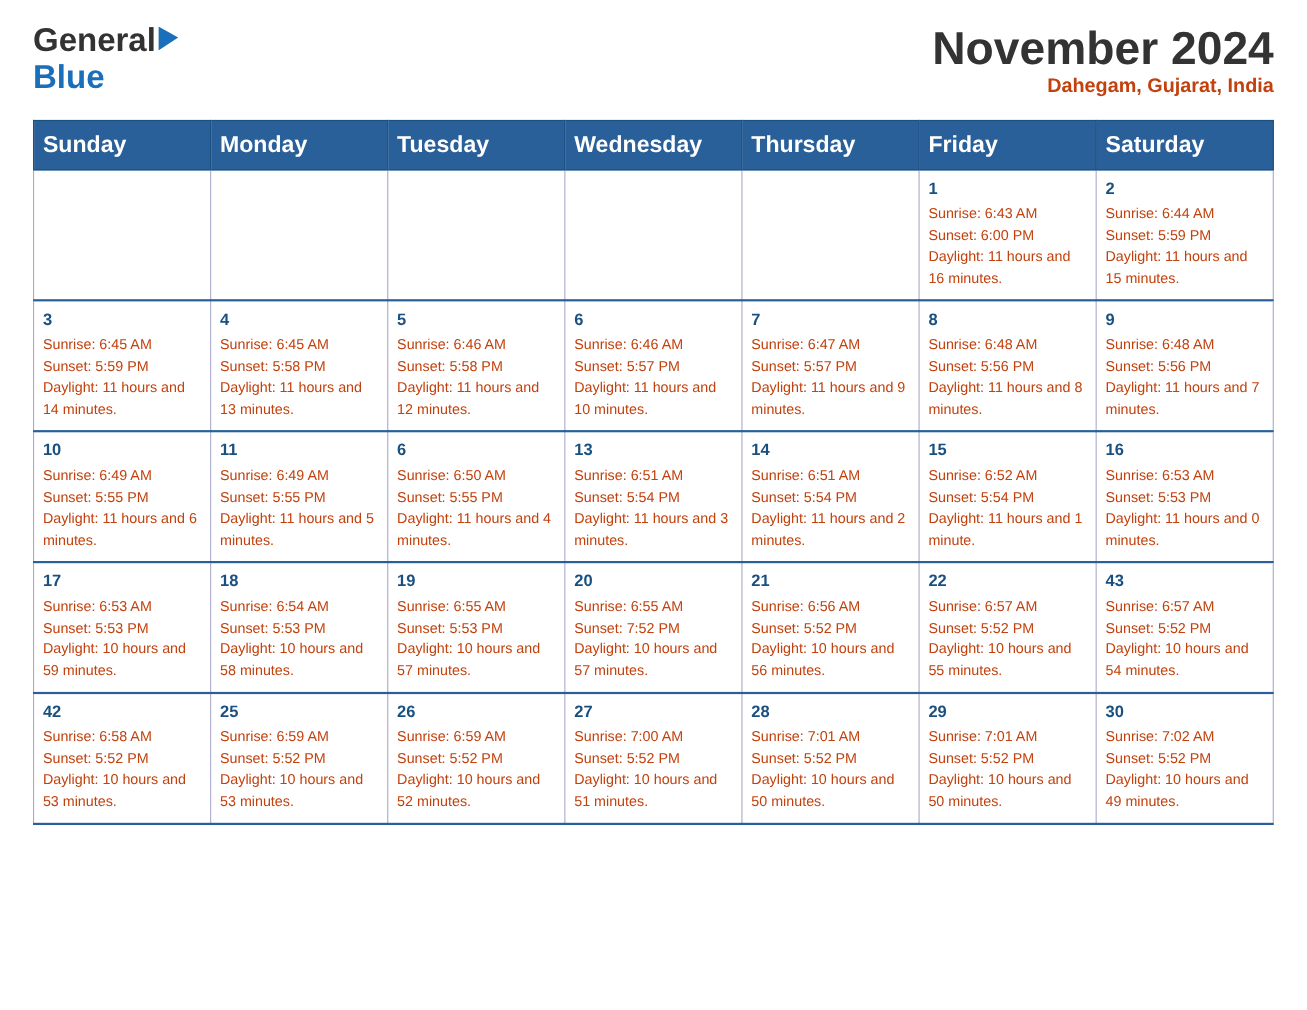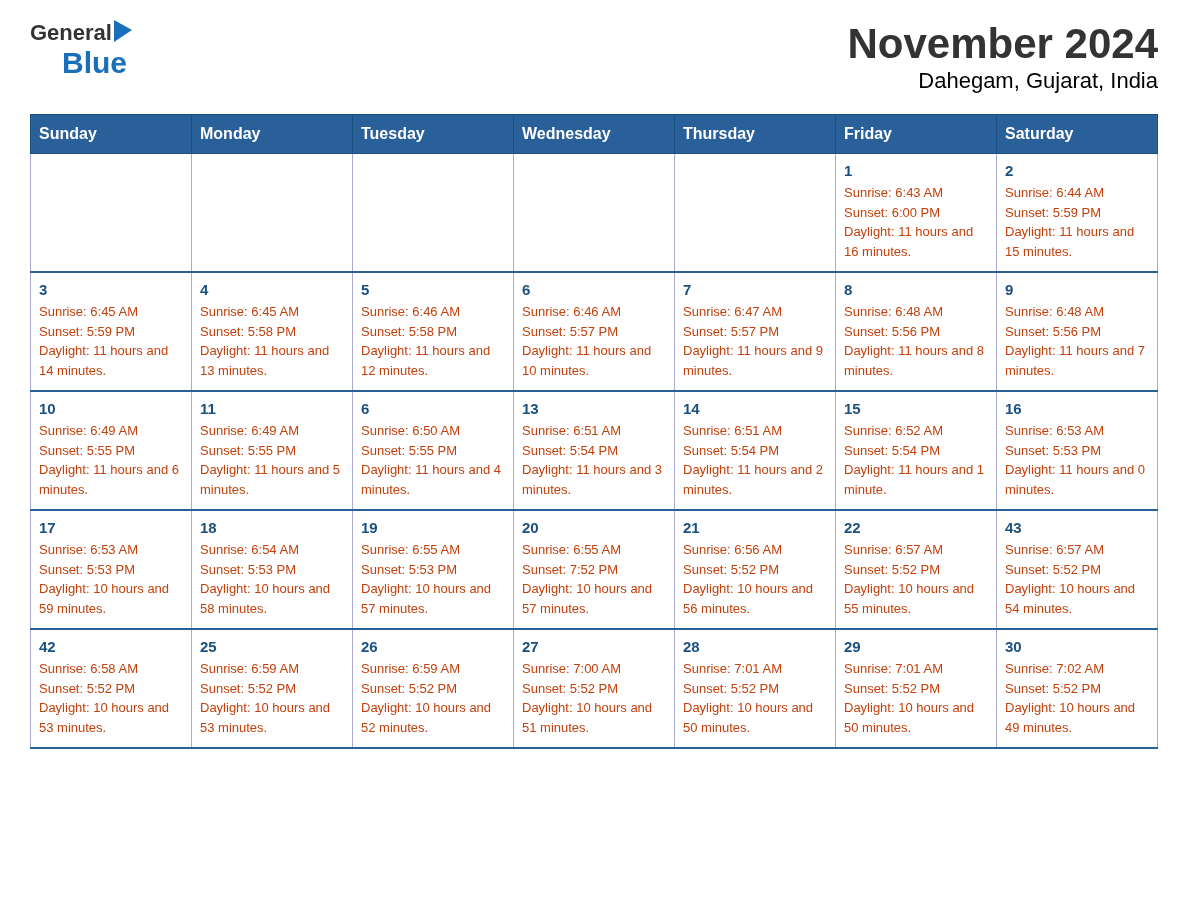--- a/index.html
+++ b/index.html
@@ -22,34 +22,34 @@
     }
     .title-block {
       text-align: right;
     }
     .title-block h1 {
       font-size: 42px;
       font-weight: bold;
       color: #333;
     }
     .title-block h2 {
-      font-size: 22px;
-      font-weight: normal;
-      color: #000000;
+      font-size: 18px;
+      font-weight: bold;
+      color: #c2410c;
     }
     .calendar {
       width: 100%;
       border-collapse: collapse;
     }
     .calendar thead tr {
       background-color: #2a6099;
     }
     .calendar thead th {
       color: #fff;
-      font-size: 16px;
+      font-size: 21px;
       padding: 10px 8px;
       text-align: left;
       border: 1px solid #1a4f80;
       width: calc(100% / 7);
     }
     .calendar tbody td {
       vertical-align: top;
       padding: 8px 8px 10px 8px;
       border: 1px solid #aac;
       width: calc(100% / 7);
@@ -75,39 +75,38 @@
     }
     .empty-cell {
       background: #f9f9f9;
     }
     .logo-top-row {
       display: flex;
       align-items: center;
       gap: 0;
     }
     .logo-general-text {
-      font-size: 22px;
+      font-size: 30px;
       font-weight: bold;
       color: #333;
       font-family: Arial, sans-serif;
     }
     .logo-flag {
       margin-left: 2px;
       position: relative;
       top: 0;
     }
     .logo-flag svg {
       display: inline-block;
     }
     .logo-blue-text {
       font-size: 30px;
       font-weight: bold;
       color: #1a6fbb;
       font-family: Arial, sans-serif;
-      margin-left: 32px;
     }
   </style>
 </head>
 <body>
 
 <div class="header">
   <div class="logo">
     <div class="logo-top-row">
       <span class="logo-general-text">General</span>
       <span class="logo-flag">

